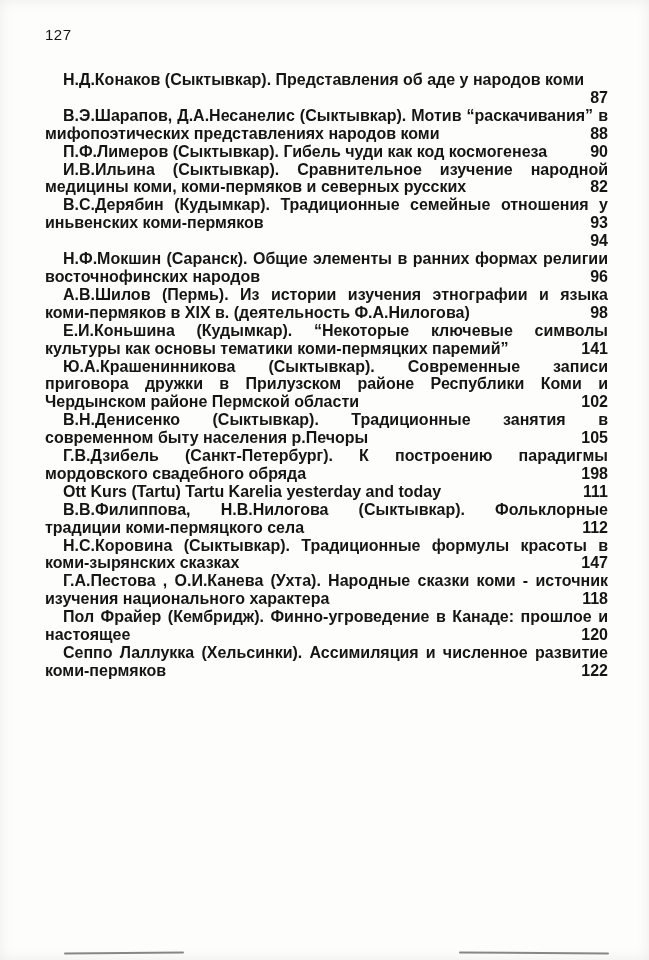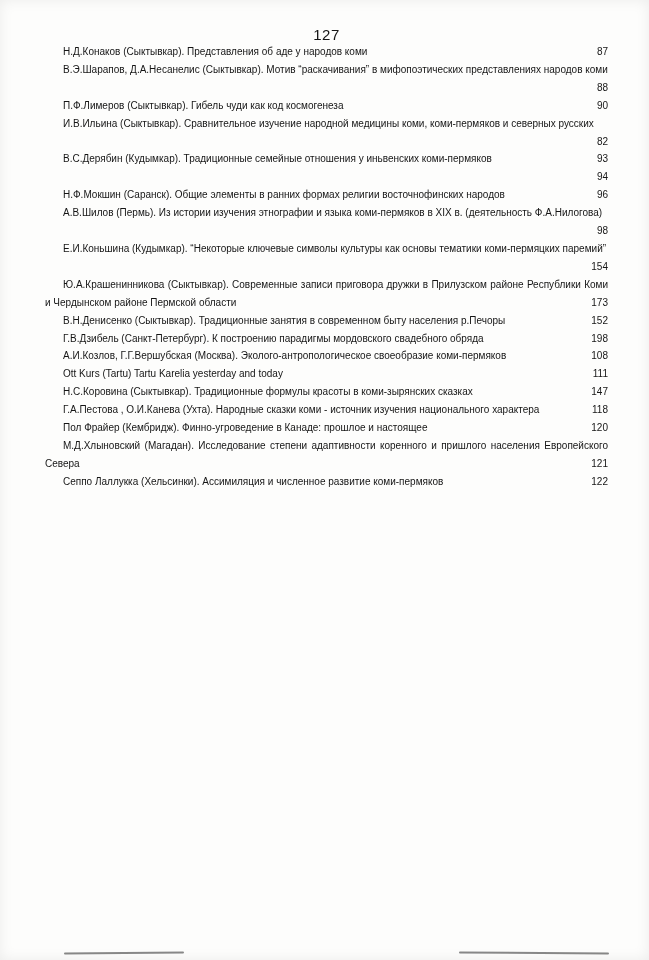--- a/index.html
+++ b/index.html
@@ -14,29 +14,30 @@
     height: 960px;
     margin: 0 auto;
     background: #fdfdfc;
     box-sizing: border-box;
     padding: 26px 41px 0 45px;
     box-shadow: inset 0 0 14px rgba(0,0,0,0.07);
     overflow: hidden;
     color: #151515;
   }
   .page-head {
-    text-align: center;
+    text-align: left;
     font-size: 15px;
     letter-spacing: 0.5px;
+    margin-bottom: 28px;
     font-weight: 500;
   }
   .toc-list {
-    font-size: 10px;
+    font-size: 16px;
     line-height: 17.9px;
-    font-weight: 400;
+    font-weight: 700;
   }
   .toc-entry {
     margin: 0;
     text-align: justify;
     text-indent: 18px;
   }
   .toc-entry::after {   
     content: "";
     display: block;
     clear: both;
@@ -74,41 +75,40 @@
 
   <p class="toc-entry"><span class="entry-text">В.С.Дерябин (Кудымкар). Традиционные семейные отношения у иньвенских коми-пермяков</span><span class="entry-page">93</span></p>
 
   <p class="toc-entry"><span class="entry-page">94</span></p>
 
   <p class="toc-entry"><span class="entry-text">Н.Ф.Мокшин (Саранск). Общие элементы в ранних формах религии восточнофинских народов</span><span class="entry-page">96</span></p>
 
   <p class="toc-entry"><span class="entry-text">А.В.Шилов (Пермь). Из истории изучения этнографии и языка коми-пермяков в XIX в. (деятельность Ф.А.Нилогова)</span><span class="entry-page">98</span></p>
 
 
-  <p class="toc-entry"><span class="entry-text">Е.И.Коньшина (Кудымкар). “Некоторые ключевые символы культуры как основы тематики коми-пермяцких паремий”</span><span class="entry-page">154</span></p>
+  <p class="toc-entry"><span class="entry-text">Е.И.Коньшина (Кудымкар). “Некоторые ключевые символы культуры как основы тематики коми-пермяцких паремий”</span><span class="entry-page">141</span></p>
 
-  <p class="toc-entry"><span class="entry-text">Ю.А.Крашенинникова (Сыктывкар). Современные записи приговора дружки в Прилузском районе Республики Коми и Чердынском районе Пермской области</span><span class="entry-page">173</span></p>
+  <p class="toc-entry"><span class="entry-text">Ю.А.Крашенинникова (Сыктывкар). Современные записи приговора дружки в Прилузском районе Республики Коми и Чердынском районе Пермской области</span><span class="entry-page">102</span></p>
 
-  <p class="toc-entry"><span class="entry-text">В.Н.Денисенко (Сыктывкар). Традиционные занятия в современном быту населения р.Печоры</span><span class="entry-page">152</span></p>
+  <p class="toc-entry"><span class="entry-text">В.Н.Денисенко (Сыктывкар). Традиционные занятия в современном быту населения р.Печоры</span><span class="entry-page">105</span></p>
 
   <p class="toc-entry"><span class="entry-text">Г.В.Дзибель (Санкт-Петербург). К построению парадигмы мордовского свадебного обряда</span><span class="entry-page">198</span></p>
 
-  <p class="toc-entry"><span class="entry-text">А.И.Козлов, Г.Г.Вершубская (Москва). Эколого-антропологическое своеобразие коми-пермяков</span><span class="entry-page">108</span></p>
 
 
   <p class="toc-entry"><span class="entry-text">Ott Kurs (Tartu) Tartu Karelia yesterday and today</span><span class="entry-page">111</span></p>
 
+  <p class="toc-entry"><span class="entry-text">В.В.Филиппова, Н.В.Нилогова (Сыктывкар). Фольклорные традиции коми-пермяцкого села</span><span class="entry-page">112</span></p>
 
 
   <p class="toc-entry"><span class="entry-text">Н.С.Коровина (Сыктывкар). Традиционные формулы красоты в коми-зырянских сказках</span><span class="entry-page">147</span></p>
 
   <p class="toc-entry"><span class="entry-text">Г.А.Пестова , О.И.Канева (Ухта). Народные сказки коми - источник изучения национального характера</span><span class="entry-page">118</span></p>
 
   <p class="toc-entry"><span class="entry-text">Пол Фрайер (Кембридж). Финно-угроведение в Канаде: прошлое и настоящее</span><span class="entry-page">120</span></p>
 
-  <p class="toc-entry"><span class="entry-text">М.Д.Хлыновский (Магадан). Исследование степени адаптивности коренного и пришлого населения Европейского Севера</span><span class="entry-page">121</span></p>
 
   <p class="toc-entry"><span class="entry-text">Сеппо Лаллукка (Хельсинки). Ассимиляция и численное развитие коми-пермяков</span><span class="entry-page">122</span></p>
 </div>
 
   <div class="scan-mark-left"></div>
   <div class="scan-mark-right"></div>
 </div>
 
 </body></html>

